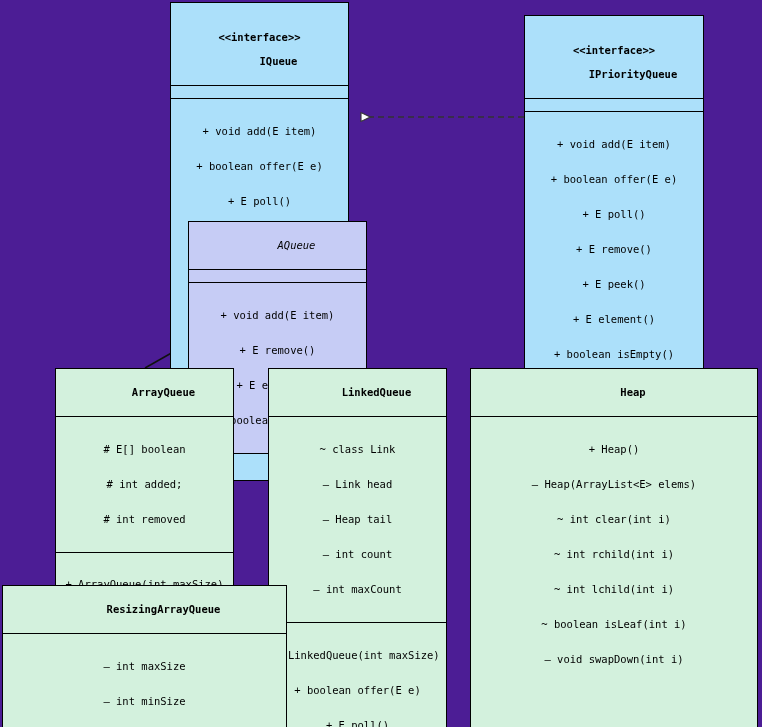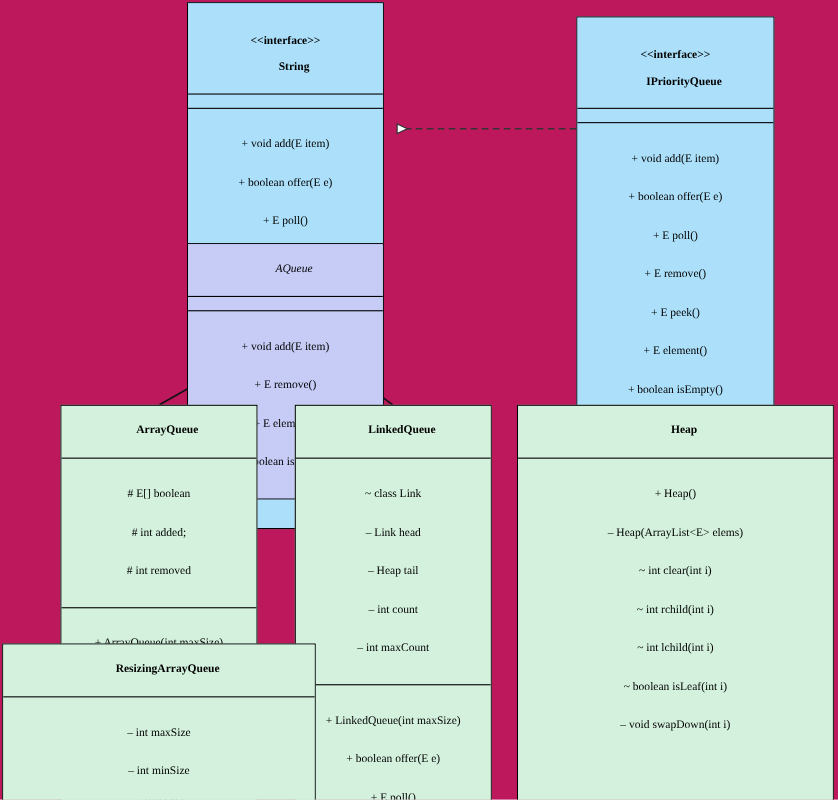--- a/index.html
+++ b/index.html
@@ -7,23 +7,22 @@
     padding: 0;
     background: #ffffff;
   }
   body {
     font-family: "DejaVu Sans Mono", monospace;
   }
   #canvas {
     position: relative;
     width: 762px;
     height: 727px;
-    background: #be185d;
+    background: #4c1d95;
     overflow: hidden;
-    font-family: Liberation Serif, serif;
   }
   svg.connectors {
     position: absolute;
     left: 0;
     top: 0;
     width: 762px;
     height: 727px;
     pointer-events: none;
   }
   .uml-class {
@@ -119,21 +118,21 @@
 
      IPriorityQueue : solid generalization, up --&gt;
     <g>
       <line x1="615" y1="368" x2="615" y2="169" stroke="#111111" stroke-width="1.5" marker-end="url(#hollow-tri-up)"></line>
     </g>
   </svg>
 
   <div class="uml-class fill-interface" style="left:170px; top:2px; width:179px;">
     <div class="compartment iface fill-interface">
       <span class="stereo">&lt;&lt;interface&gt;&gt;</span>
-      <span>String</span>
+      <span>IQueue</span>
     </div>
     <div class="compartment empty fill-interface"></div>
     <div class="compartment fill-interface">
       <span class="member">+ void add(E item)</span>
       <span class="member">+ boolean offer(E e)</span>
       <span class="member">+ E poll()</span>
       <span class="member">+ E remove()</span>
       <span class="member">+ E peek()</span>
       <span class="member">+ E element()</span>
       <span class="member">+ boolean isEmpty()</span>
@@ -153,21 +152,21 @@
       <span class="member">+ void add(E item)</span>
       <span class="member">+ boolean offer(E e)</span>
       <span class="member">+ E poll()</span>
       <span class="member">+ E remove()</span>
       <span class="member">+ E peek()</span>
       <span class="member">+ E element()</span>
       <span class="member">+ boolean isEmpty()</span>
     </div>
   </div>
 
-  <div class="uml-class fill-abstract" style="left:170px; top:221px; width:179px;">
+  <div class="uml-class fill-abstract" style="left:188px; top:221px; width:179px;">
     <div class="compartment title abstract fill-abstract">
       <span>AQueue</span>
     </div>
     <div class="compartment empty fill-abstract"></div>
     <div class="compartment fill-abstract">
       <span class="member">+ void add(E item)</span>
       <span class="member">+ E remove()</span>
       <span class="member">+ E element()</span>
       <span class="member">+ boolean isEmpty()</span>
     </div>

